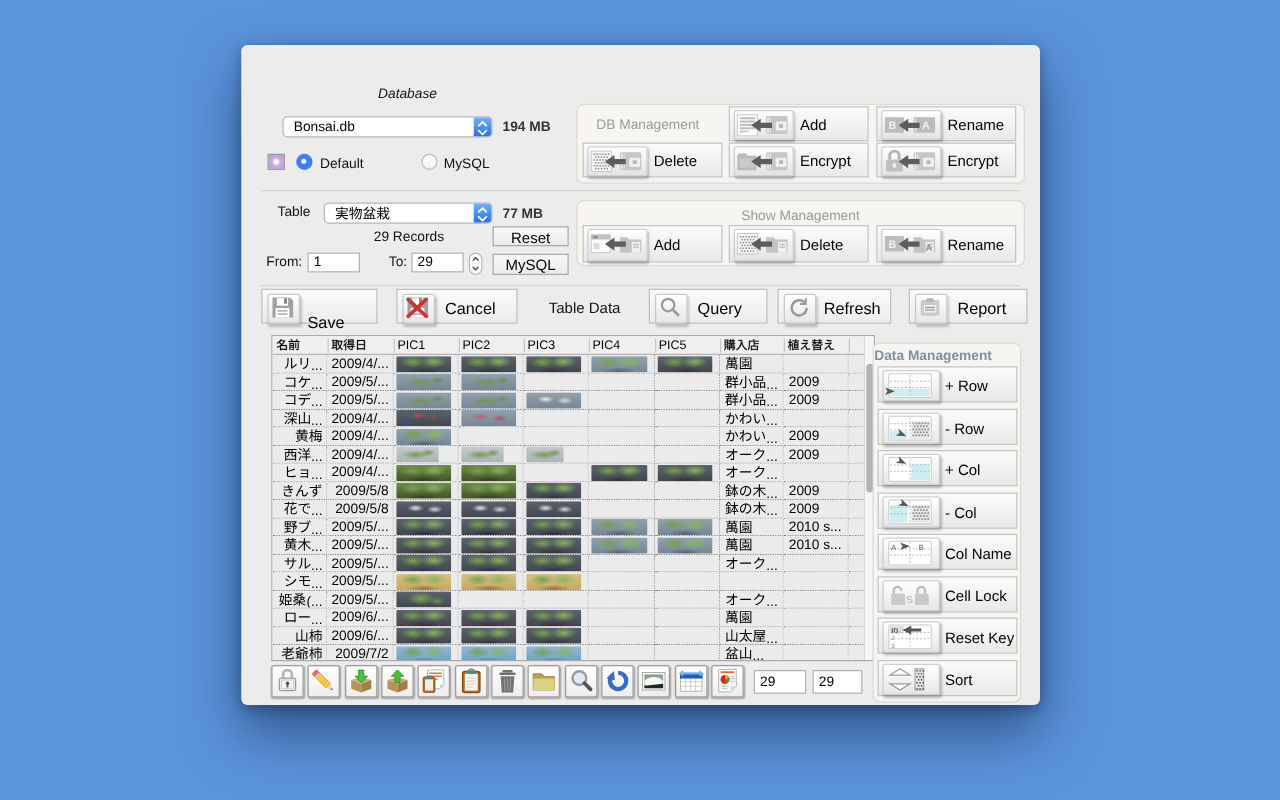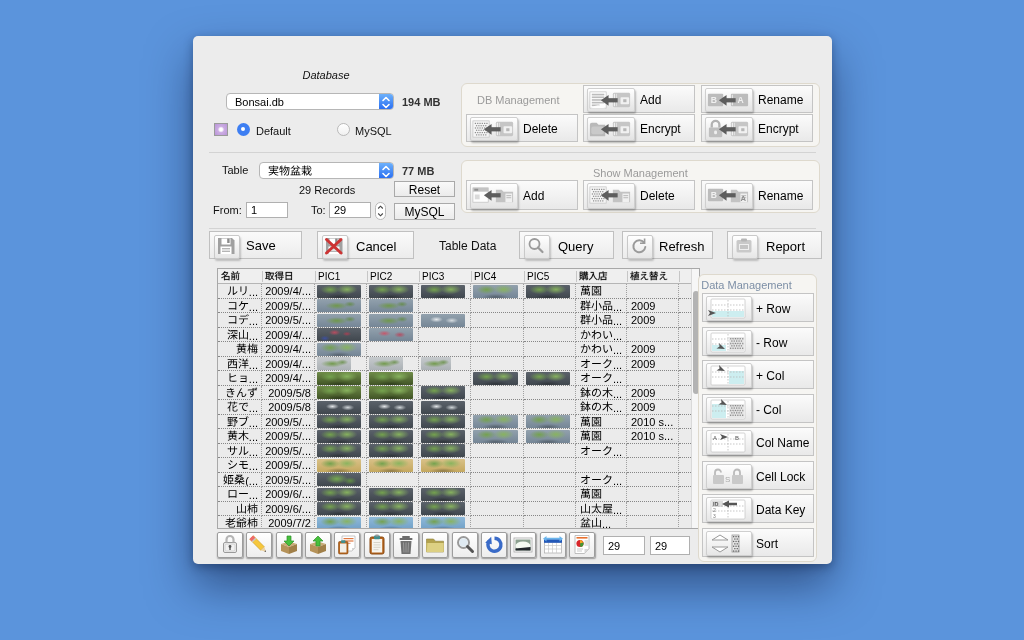--- a/index.html
+++ b/index.html
@@ -315,21 +315,21 @@
   <div id="rowbtns">
       <div class="bigbtn" style="left: 16px; top: 195px; width: 93px; height: 28px;">
         <div class="tile"><svg width="22" height="20" viewBox="0 0 22 20">
             <path d="M3 2 h14 l2.5 2.5 V18 H3 Z" fill="#a0a0a0"></path>
             <rect x="6.5" y="2.5" width="9" height="6" fill="#fff"></rect>
             <rect x="12.2" y="2.5" width="2.4" height="4.5" fill="#8a8a8a"></rect>
             <rect x="5.5" y="10.5" width="11" height="7.5" fill="#fff"></rect>
             <rect x="7" y="12" width="8" height="1.4" fill="#b5b5b5"></rect>
             <rect x="7" y="14.6" width="8" height="1.4" fill="#b5b5b5"></rect>
           </svg></div>
-        <div class="bl" style="left: 36px; top: 6px;">Save</div>
+        <div class="bl" style="left: 36px; top: 18px;">Save</div>
       </div>
       <div class="bigbtn" style="left: 124px; top: 195px; width: 97px; height: 28px;">
         <div class="tile"><svg width="22" height="20" viewBox="0 0 22 20">
             <path d="M3 2 h14 l2.5 2.5 V18 H3 Z" fill="#a0a0a0"></path>
             <rect x="6.5" y="2.5" width="9" height="6" fill="#fff"></rect>
             <rect x="12.2" y="2.5" width="2.4" height="4.5" fill="#8a8a8a"></rect>
             <rect x="5.5" y="10.5" width="11" height="7.5" fill="#fff"></rect>
             <rect x="7" y="12" width="8" height="1.4" fill="#b5b5b5"></rect>
             <rect x="7" y="14.6" width="8" height="1.4" fill="#b5b5b5"></rect>
             <path d="M3.5 3.5 L18 17 M18 3.5 L3.5 17" stroke="#c33" stroke-width="3" stroke-linecap="round"></path>
@@ -1032,21 +1032,21 @@
           </div>
           <div class="tc" style="left: 461px; width: 14px;"></div>
         </div>
       </div>
     <div id="sbar">
         <div id="sthumb"></div>
       </div>
   </div>
 
   <div id="dmpanel"></div>
-  <div class="gtitle" style="left:505px;top:243px;width:97px;text-align:center;color:#7d8fa6;">Data Management</div>
+  <div class="gtitle" style="left:505px;top:243px;width:97px;text-align:center;color:#7d8fa6;font-weight:bold;">Data Management</div>
   <div id="dmbtns">
       <div class="dmbtn" style="top: 257px;">
         <div class="ic"><svg width="42" height="23" viewBox="0 0 42 23">
             <rect x="4" y="2" width="34" height="19" rx="1" fill="#fff" stroke="#c9c9c9" stroke-width="0.8"></rect>
             <rect x="5" y="14" width="32" height="6" fill="#cdeef0"></rect>
             <g stroke="#b9b9b9" stroke-dasharray="1.5,1.5" stroke-width="0.8">
               <line x1="5" y1="8" x2="37" y2="8"></line>
               <line x1="5" y1="13" x2="37" y2="13"></line>
               <line x1="21" y1="3" x2="21" y2="20"></line>
             </g>
@@ -1187,21 +1187,21 @@
             <g stroke="#b9b9b9" stroke-dasharray="1.5,1.5" stroke-width="0.8">
               <line x1="5" y1="8" x2="37" y2="8"></line>
               <line x1="5" y1="13" x2="37" y2="13"></line>
               <line x1="21" y1="3" x2="21" y2="20"></line>
             </g>
             <path d="M30 6 L18 6" stroke="#555" stroke-width="2.5"></path>
             <path d="M22 2.5 L15 6 L22 9.5 Z" fill="#555"></path>
             <text x="6" y="14" font-size="5" fill="#777">2</text>
             <text x="6" y="20" font-size="5" fill="#777">3</text>
           </svg></div>
-        <div class="ml">Data Key</div>
+        <div class="ml">Reset Key</div>
       </div>
       <div class="dmbtn" style="top: 491.5px;">
         <div class="ic"><svg width="42" height="23" viewBox="0 0 42 23">
             <path d="M13 3 L21 8 L5 8 Z" fill="#fff" stroke="#999"></path>
             <path d="M13 20 L21 15 L5 15 Z" fill="#fff" stroke="#999"></path>
             <rect x="25" y="3" width="7" height="17" fill="#e7e7e7" stroke="#999" stroke-width="0.8"></rect>
             <g fill="#666">
               <rect x="26.0" y="4.0" width="1.3" height="1.3"></rect>
               <rect x="28.4" y="4.0" width="1.3" height="1.3"></rect>
               <rect x="30.8" y="4.0" width="1.3" height="1.3"></rect>

